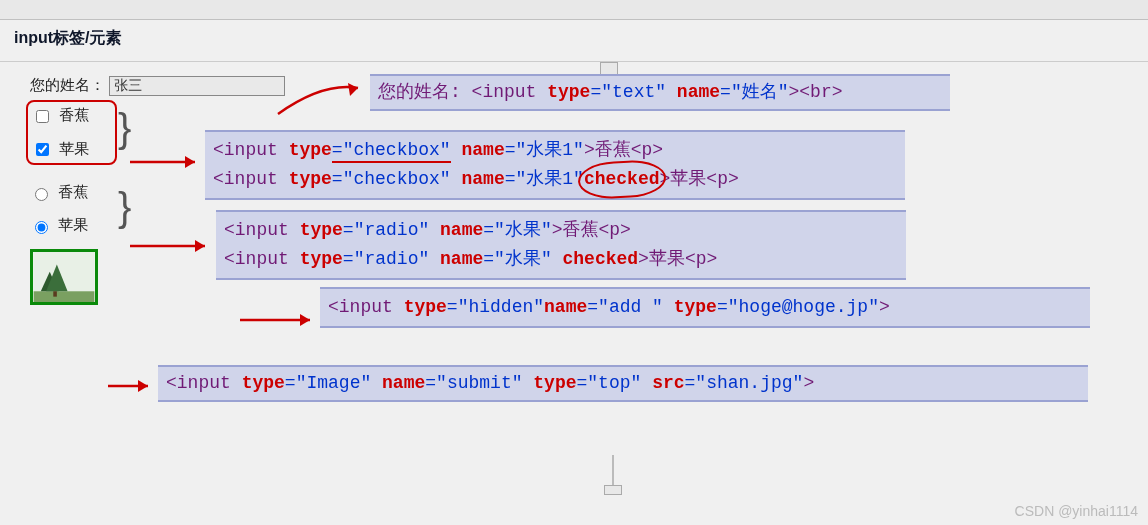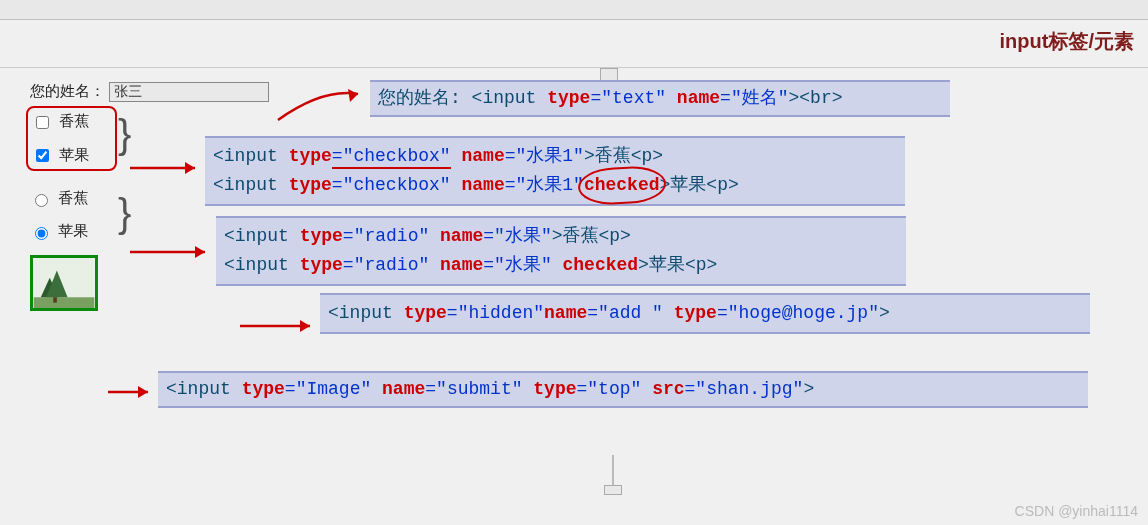--- a/index.html
+++ b/index.html
@@ -11,25 +11,24 @@
     height: 525px;
     overflow: hidden;
     position: relative;
   }
   .toolbar {
     height: 20px;
     background: #e8e8e8;
     border-bottom: 1px solid #c0c0c0;
   }
   .page-title {
-    font-size: 20px;
+    font-size: 16px;
     font-weight: bold;
     padding: 8px 14px;
-    color: #7f1d1d;
-    text-align: right;
+    color: #0f172a;
   }
   .content {
     position: relative;
     padding: 10px 0 0 30px;
     border-top: 1px solid #ccc;
     margin-top: 4px;
   }
   .form-area {
     width: 280px;
     font-size: 15px;
@@ -76,21 +75,21 @@
     padding: 2px 8px;
     font-family: Consolas, "Courier New", monospace;
     font-size: 18px;
     color: #000;
     white-space: nowrap;
     line-height: 1.6;
   }
   .code-box.multi { padding: 4px 8px; }
   .attr { color: #cc0000; font-weight: bold; text-align: right; }
   .val  { color: #0033cc; }
-  .txt  { color: #0c4a6e; }
+  .txt  { color: #701a75; }
 
   .red-under {
     border-bottom: 2px solid #c00;
     padding-bottom: 1px;
   }
   .red-circ {
     display: inline-block;
     position: relative;
   }
   .red-circ::after{
@@ -153,21 +152,21 @@
 <div class="toolbar"></div>
 <div class="page-title">input标签/元素</div>
 
 <div class="content">
 
   <div class="scroll-hint"></div>
 
   <div class="form-area">
     <div class="row">
       <span>您的姓名：</span>
-      <input class="txtin" style="width: 160px;" value="张三">
+      <input class="txtin" style="width: 176px;" value="张三">
     </div>
 
     <div class="row cb-group" style="margin-top:4px">
       <div class="red-box"></div>
       <div style="position:relative">
         <input type="checkbox" class="cb" style="">
         <span>香蕉</span>
       </div>
       <div style="height:14px"></div>
       <div>

